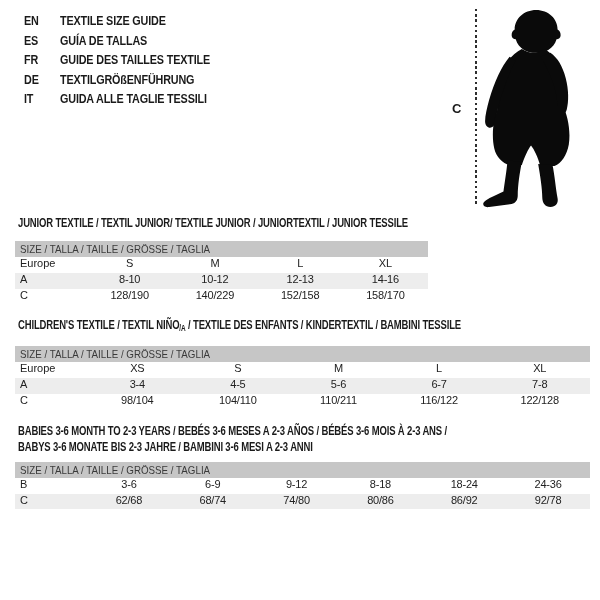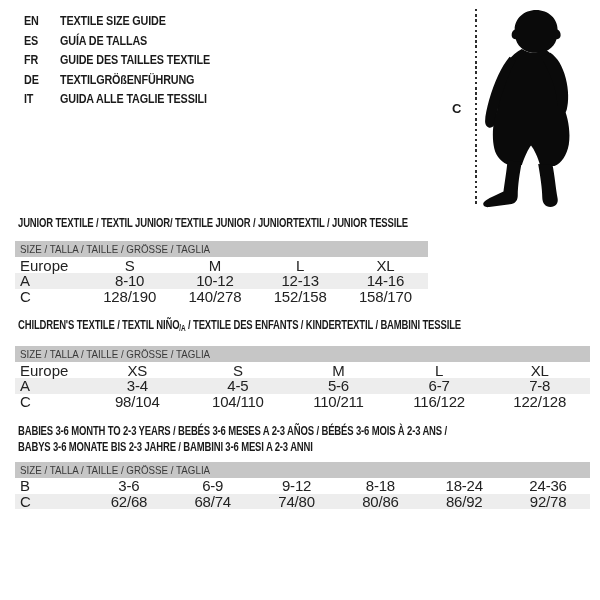--- a/index.html
+++ b/index.html
@@ -32,21 +32,21 @@
   .sub{font-size:8.5px;position:relative;top:2px;}
 
   
   .tbl{position:absolute;left:15px;}
   #tbl1{top:241px;width:413px;}
   #tbl2{top:346px;width:575px;}
   #tbl3{top:462px;width:575px;}
   .size-bar{height:16px;background:#c6c6c6;display:flex;align-items:center;
             padding-left:5px;box-sizing:border-box;}
   .size-bar .bar-txt{font-size:11.5px;color:#3a3a3a;}
-  .trow{display:flex;align-items:center;height:15.5px;font-size:15px;color:#222;}
+  .trow{display:flex;align-items:flex-start;height:15.5px;font-size:11px;color:#222;}
   .trow.head{height:16px;}
   .trow.alt{background:#ededed;}
   .cl{width:72px;flex:none;padding-left:5px;box-sizing:border-box;text-align:left;}
   .cc{flex:1;text-align:center;letter-spacing:-0.2px;}
 
   
   .footnotes{position:absolute;left:18px;top:528px;}
   .fnote{font-size:12.5px;font-weight:bold;line-height:20.5px;letter-spacing:-0.2px;}
 </style>
 </head>
@@ -113,21 +113,21 @@
     <div class="trow alt">
       <span class="cl">A</span>
       <span class="cc">8-10</span>
       <span class="cc">10-12</span>
       <span class="cc">12-13</span>
       <span class="cc">14-16</span>
     </div>
     <div class="trow">
       <span class="cl">C</span>
       <span class="cc">128/190</span>
-      <span class="cc">140/278</span>
+      <span class="cc">140/229</span>
       <span class="cc">152/158</span>
       <span class="cc">158/170</span>
     </div>
   </div>
 
   <div class="sec-title cx76" id="sec2-title">
     <span>CHILDREN'S TEXTILE / TEXTIL NIÑO</span><span class="sub">/A</span><span> / TEXTILE DES ENFANTS / KINDERTEXTIL / BAMBINI TESSILE</span>
   </div>
   <div class="tbl" id="tbl2">
     <div class="size-bar">

